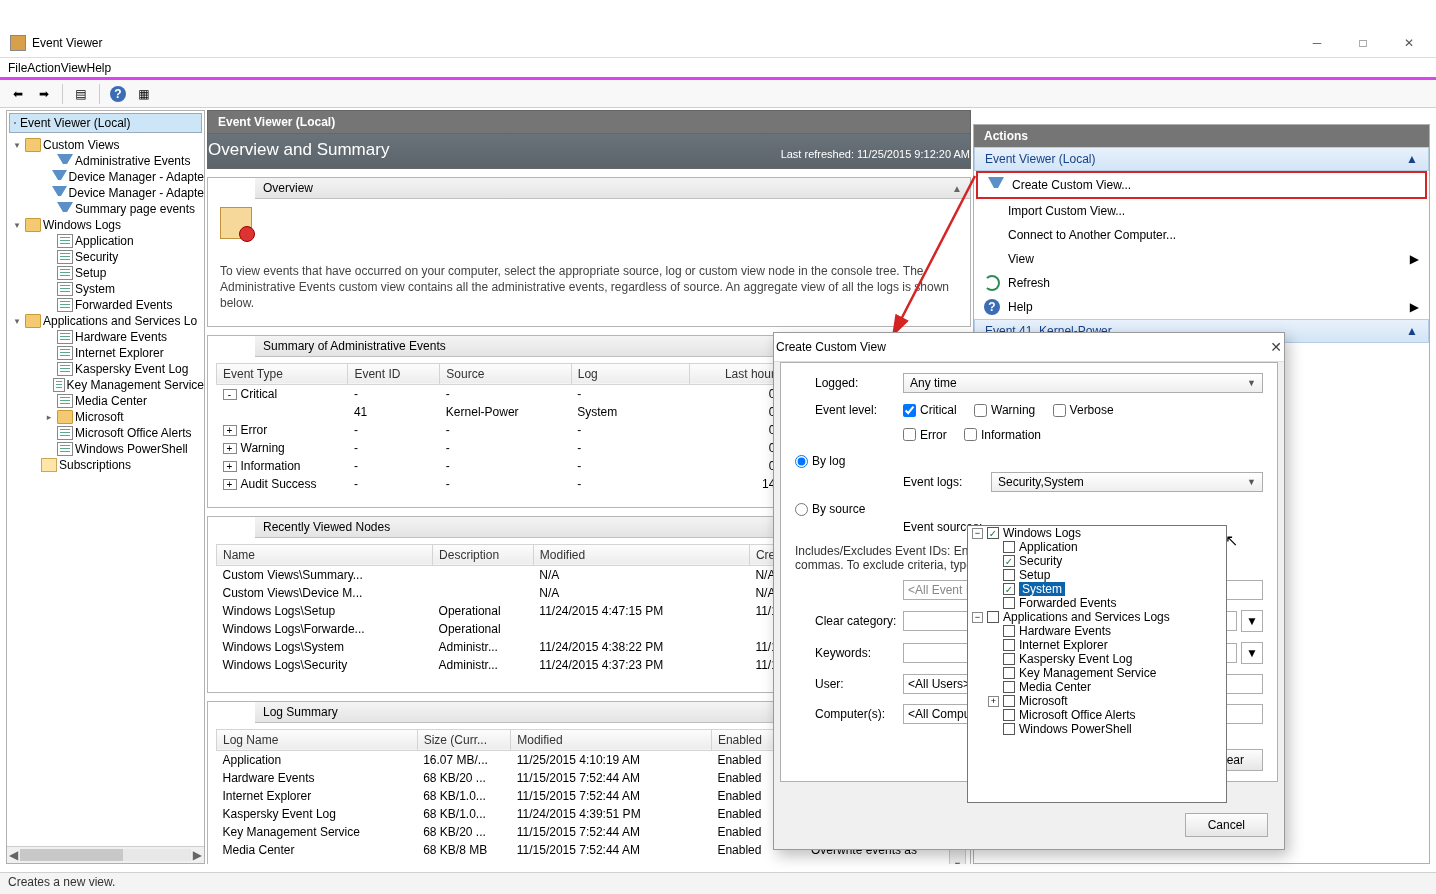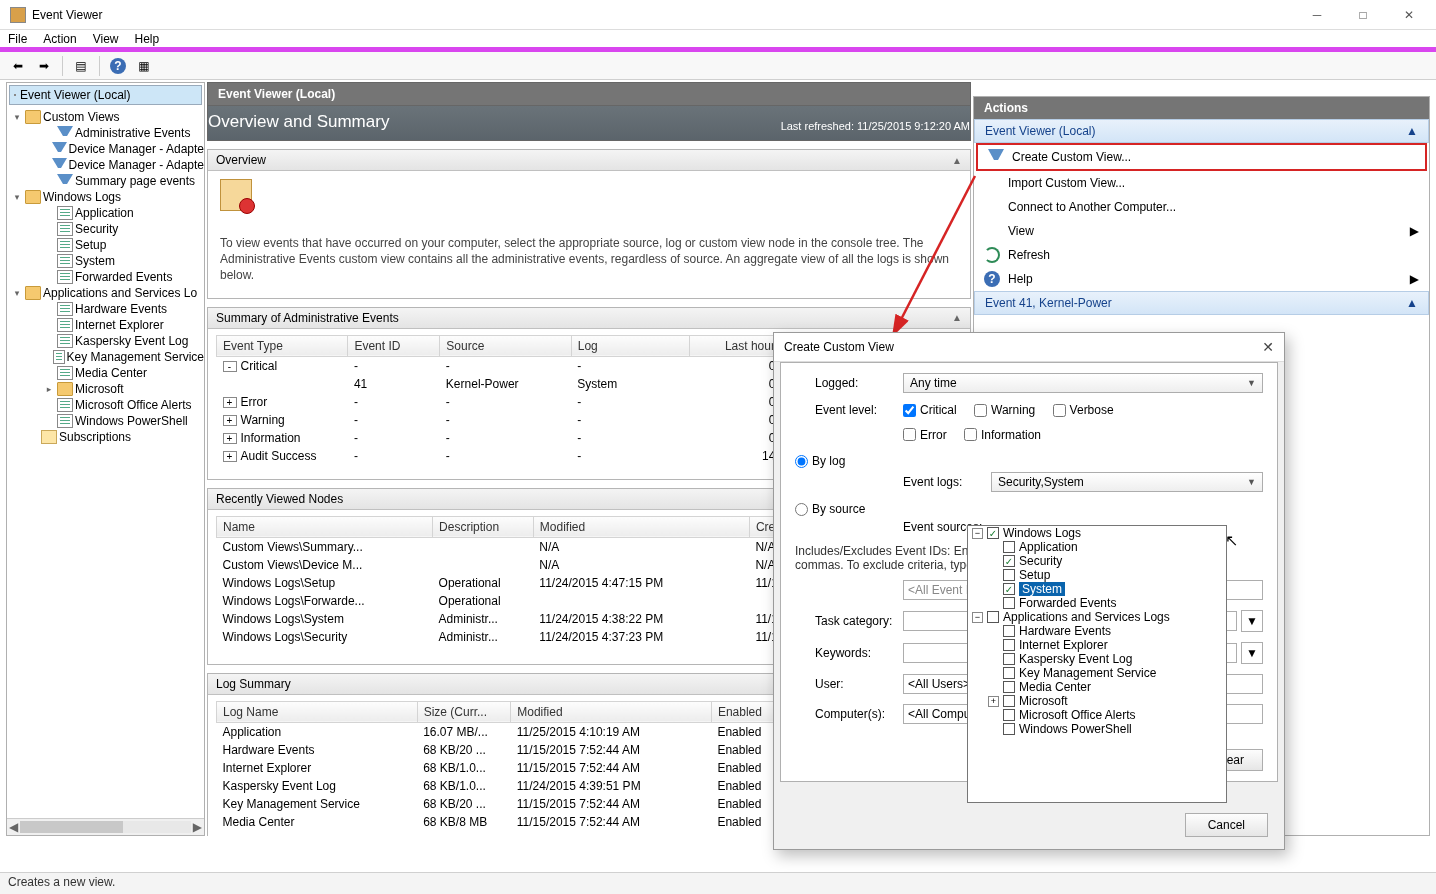--- a/index.html
+++ b/index.html
@@ -1,26 +1,26 @@
 <!DOCTYPE html>
 <html><head>
 <meta charset="utf-8">
 <style>
 * { box-sizing: border-box; margin: 0; padding: 0; font-family: "Segoe UI", Tahoma, sans-serif; font-size: 12px; }
 body { background: #fff; width: 1436px; height: 894px; position: relative; overflow: hidden; color: #000; }
 
 
-.titlebar { height: 30px; display: flex; align-items: center; border-bottom: 1px solid #ddd; padding: 0 4px; }
+.titlebar { height: 30px; display: flex; align-items: center; border-bottom: 1px solid #ddd; padding: 0 4px; margin-top: 28px; }
 .titlebar .app-icon { width: 16px; height: 16px; margin: 0 6px; background: #d8a04a; border: 1px solid #888; }
 .titlebar .title { flex: 1; color: #000; }
 .titlebar .win-controls { display: flex; }
 .titlebar .win-btn { width: 46px; height: 30px; display: flex; align-items: center; justify-content: center; color: #555; }
 
 
-.menubar { height: 22px; display: flex; align-items: center; padding: 0 8px; gap: 16px; border-bottom: 5px solid #d946ef; }
+.menubar { height: 22px; display: flex; align-items: center; padding: 0 8px; border-bottom: 3px solid #d946ef; }
 .menubar span { color: #000; }
 
 
 .toolbar { height: 28px; display: flex; align-items: center; padding: 0 6px; gap: 2px; border-bottom: 1px solid #d0d0d0; background: #f8f8f8; }
 .toolbar .btn { width: 24px; height: 22px; display: flex; align-items: center; justify-content: center; border: 1px solid transparent; }
 .toolbar .sep { width: 1px; height: 20px; background: #ccc; margin: 0 4px; }
 
 
 .main { display: flex; height: 756px; }
 .tree-pane { width: 199px; border: 1px solid #b0b0b0; margin: 2px 1px 0 6px; overflow: hidden; background: #fff; position: relative; }
@@ -41,21 +41,21 @@
 .ic-sub { background: #fde6a7; border:1px solid #caa85a; }
 .tree .lvl1 { padding-left: 16px; align-items: flex-end; }
 .tree .lvl2 { padding-left: 32px; }
 
 
 .center-title { background: #757575; color: #fff; padding: 4px 10px; font-weight: 600; border: 1px solid #666; }
 .center-sub { background: linear-gradient(#6a7379,#5b646b); color: #fff; padding: 6px 0 8px; display:flex; justify-content:space-between; align-items:flex-end; border: 1px solid #666; border-top:none; }
 .center-sub h2 { font-size: 17px; font-weight: 400; }
 .center-sub .ts { font-size: 11px; }
 .panel { border: 1px solid #b5b5b5; margin-top: 8px; background: #fff; }
-.panel > .phdr { background: linear-gradient(#f4f4f4,#e4e4e4); border-bottom: 1px solid #c0c0c0; padding: 3px 8px; display:flex; justify-content:space-between; align-items:center; }
+.panel > .phdr { background: linear-gradient(#f4f4f4,#e4e4e4); border-bottom: 1px solid #c0c0c0; padding: 3px 8px; display:flex; justify-content:space-between; align-items:center;margin-left:47px; }
 .panel .phdr .arrow { font-size: 10px; color: #666; }
 .overview-body { display:flex; gap:24px; padding: 8px 12px 14px; align-items:flex-start;flex-direction:column; }
 .ov-icon { width:32px; height:32px; background:#f6d89a; border:1px solid #c0923c; position:relative; flex-shrink:0; }
 .ov-icon:after { content:""; position:absolute; right:-4px; bottom:-4px; width:14px; height:14px; background:#d33; border-radius:50%; border:1px solid #900; }
 .overview-body p { color:#444; line-height:1.35; }
 
 
 .tbl-wrap { padding: 6px 4px 2px 8px; position: relative; }
 .tbl { width: 100%; border-collapse: collapse; table-layout: fixed; }
 .tbl th { text-align: left; font-weight: 400; background: linear-gradient(#fdfdfd,#ececec); border: 1px solid #d4d4d4; padding: 3px 6px; color:#333; }
@@ -76,21 +76,21 @@
 .ai-filter{ width:0;height:0;border-left:6px solid transparent;border-right:6px solid transparent;border-top:11px solid #5a8fc8;}
 .ai-refresh{ border:2px solid #2e8b57; border-radius:50%; border-left-color:transparent; width:12px;height:12px; }
 .ai-help{ background:#3b6db4;color:#fff;border-radius:50%;text-align:center;font-weight:bold;line-height:16px;}
 .act-highlight { border:2px solid #d62424; margin: 0 2px; }
 
 
 .red-arrow { position:absolute; pointer-events:none; }
 
 
 .dialog { position:absolute; left:773px; top:332px; width:512px; height:518px; border:1px solid #9a9a9a; background:#f0f0f0; box-shadow: 4px 6px 14px rgba(0,0,0,0.25); z-index:20; }
-.dialog .dtitle { display:flex; justify-content:space-between; align-items:center; padding:6px 10px; background:#fff; border-bottom:1px solid #ddd; }
+.dialog .dtitle { display:flex; justify-content:space-between; align-items:center; padding:6px 2px; background:#fff; border-bottom:1px solid #ddd; }
 .dialog .close { font-size:14px; color:#444; }
 .tabs { display:flex; padding: 6px 6px 0; gap:0; }
 .tab { border:1px solid #b0b0b0; border-bottom:none; padding:3px 12px; background:#f7f7f7; position:relative; top:1px; }
 .tab.active { background:#fff; }
 .tab-body { border:1px solid #b0b0b0; margin:0 6px 6px; background:#fff; padding: 10px 14px 14px; height: 420px; position:relative; }
 .row { display:flex; align-items:center; margin-bottom: 10px; }
 .row .lbl { width: 88px; color:#000;margin-left:20px; }
 .row .lbl2 { width: 88px; }
 .select { flex:1; border:1px solid #adadad; background:linear-gradient(#fff,#eee); padding:2px 6px; display:flex; justify-content:space-between; align-items:center; }
 .select .caret { font-size:9px; color:#555; }
@@ -648,21 +648,21 @@
         <span class="lbl"></span>
         <span class="lbl2">Event sources:</span>
       </div>
 
     <div style="font-size:11px;color:#333;margin:4px 0 8px;"><span>Includes/Excludes Event IDs: Enter ID numbers and/or ID ranges separated by commas. To exclude criteria, type a minus sign first. For example 1,3,5-99,-76</span></div>
     <div class="row">
         <span class="lbl"></span>
         <div class="field" style="flex:1;color:#888;">&lt;All Event IDs&gt;</div>
       </div>
     <div class="row">
-        <span class="lbl">Task category:</span>
+        <span class="lbl">Clear category:</span>
         <div class="field" style="flex:1"></div>
         <span class="caret" style="border:1px solid #adadad;padding:3px 4px;margin-left:4px;">▼</span>
       </div>
     <div class="row">
         <span class="lbl">Keywords:</span>
         <div class="field" style="flex:1"></div>
         <span class="caret" style="border:1px solid #adadad;padding:3px 4px;margin-left:4px;">▼</span>
       </div>
     <div class="row">
         <span class="lbl">User:</span>

